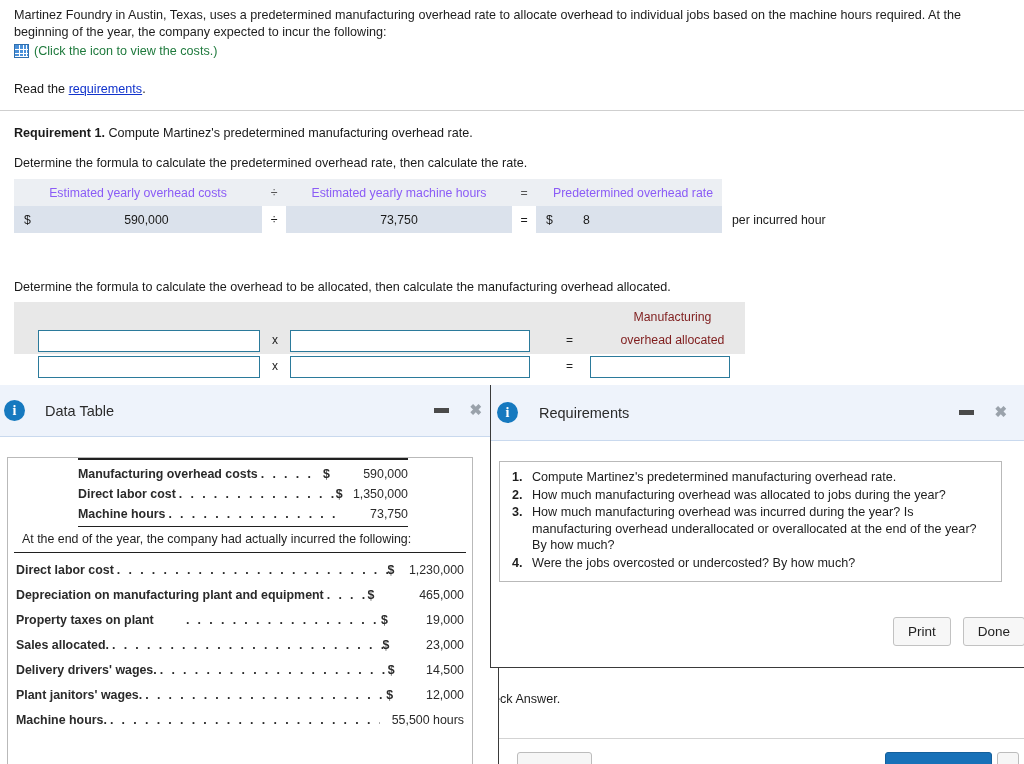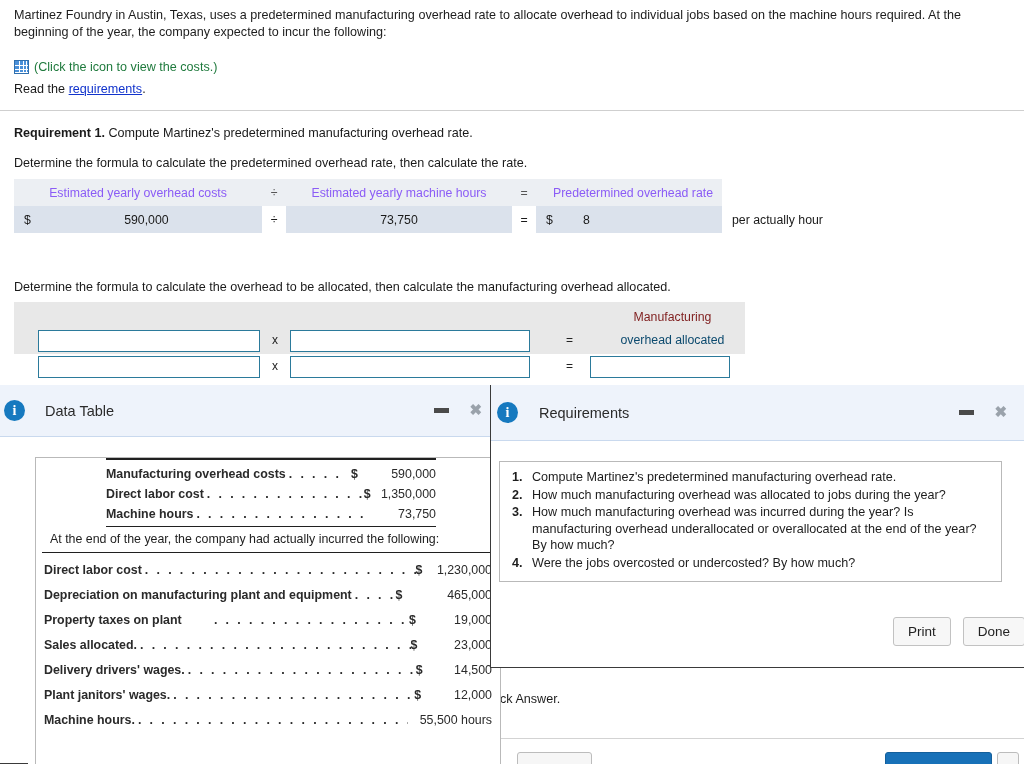--- a/index.html
+++ b/index.html
@@ -19,21 +19,20 @@
     background: #ffffff;
   }
   .q-intro {
     position: absolute; left: 14px; top: 7px; width: 1004px;
     font-size: 12.6px; line-height: 17px; color: #1d1d1d;
   }
   .icon-line {
     position: absolute; left: 14px; top: 44px;
     display: flex; align-items: center; gap: 5px;
     font-size: 12.6px;
-    margin-top: 16px;
   }
   .grid-icon {
     width: 15px; height: 14px; display: inline-block;
     background:
       linear-gradient(#ffffff,#ffffff) 0 4px / 100% 1.4px no-repeat,
       linear-gradient(#ffffff,#ffffff) 0 7.5px / 100% 1.4px no-repeat,
       linear-gradient(#ffffff,#ffffff) 0 11px / 100% 1.4px no-repeat,
       linear-gradient(#ffffff,#ffffff) 4px 0 / 1.4px 100% no-repeat,
       linear-gradient(#ffffff,#ffffff) 7.5px 0 / 1.4px 100% no-repeat,
       linear-gradient(#ffffff,#ffffff) 11px 0 / 1.4px 100% no-repeat,
@@ -74,21 +73,21 @@
   .f2 .band {
     position: absolute; left: 0; top: 0; width: 731px; height: 52px;
     background: #e8e8e8;
   }
   .f2 .lbl1 {
     position: absolute; left: 586px; top: 8px; width: 145px;
     text-align: center; font-size: 12.3px; color: #7f1d1d;
   }
   .f2 .lbl2 {
     position: absolute; left: 586px; top: 31px; width: 145px;
-    text-align: center; font-size: 12.3px; color: #0c4a6e;
+    text-align: center; font-size: 12.3px; color: #7f1d1d;
   }
   .f2 .row { position: absolute; left: 0; height: 26px; }
   .f2 .row.r1 { top: 28px; }
   .f2 .row.r2 { top: 54px; }
   .fbox {
     position: absolute; height: 22px; background: #ffffff;
     border: 1.6px solid #2b7a9b;
   }
   .fbox.a { left: 24px; width: 222px; }
   .fbox.b { left: 276px; width: 240px; }
@@ -152,21 +151,20 @@
     left: 0; top: 385px; width: 499px; height: 379px;
     border-right: 1px solid #3a3a3a;
     box-shadow: 0 -1px 0 #3a3a3a inset;
   }
   #data-dialog .dlg-bar .info-icon { margin-left: 4px; }
   #data-dialog .dlg-bar .dlg-title { margin-left: 20px; }
   #data-dialog .dlg-btns { right: 16px; }
   .dt-body {
     position: relative; background: #ffffff; height: 327px;
     padding: 0;
-    margin-left: 28px;
   }
   .dt-card {
     position: absolute; left: 7px; top: 20px; width: 466px; height: 320px;
     border: 1px solid #b9b9b9; background: #ffffff;
     font-size: 12.4px;
   }
   .dt-top {
     margin: 0 0 0 70px; width: 330px;
     border-top: 2px solid #202020;
     border-bottom: 1.4px solid #202020;
@@ -273,21 +271,21 @@
           </td>
           <td class="op2">÷</td>
           <td class="val num">73,750</td>
           <td class="op2">=</td>
           <td class="val" style="padding-left:0">
             <div style="display:flex;align-items:center;width:84px;">
               <span class="dol">$</span>
               <span class="num" style="flex:1">8</span>
             </div>
           </td>
-          <td class="plain per">per actually hour</td>
+          <td class="plain per">per incurred hour</td>
         </tr>
       </tbody>
         </table>
     </div>
 
     <div class="req-sub" style="top:280px">Determine the formula to calculate the overhead to be allocated, then calculate the manufacturing overhead allocated.</div>
 
     <div class="f2">
       <div class="band"></div>
       <div class="lbl1">Manufacturing</div>

